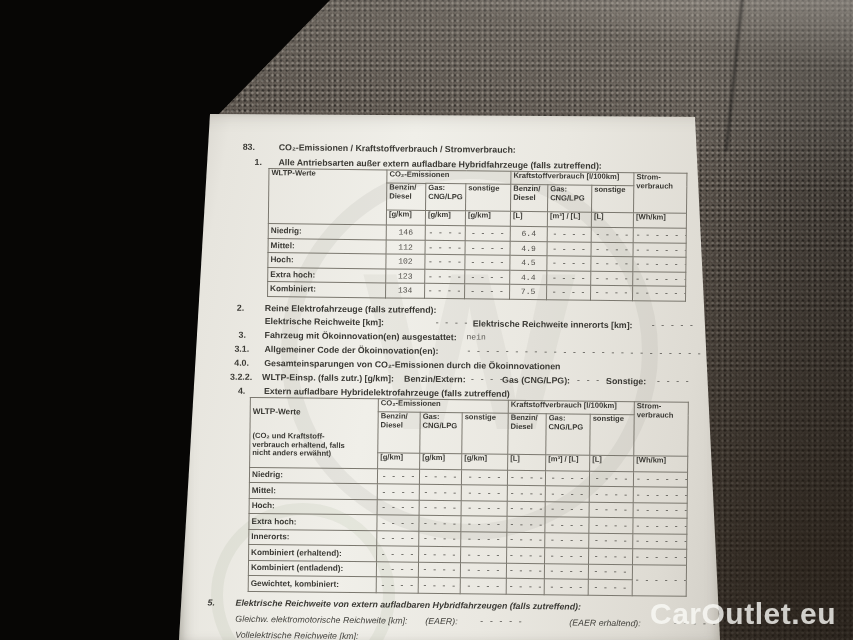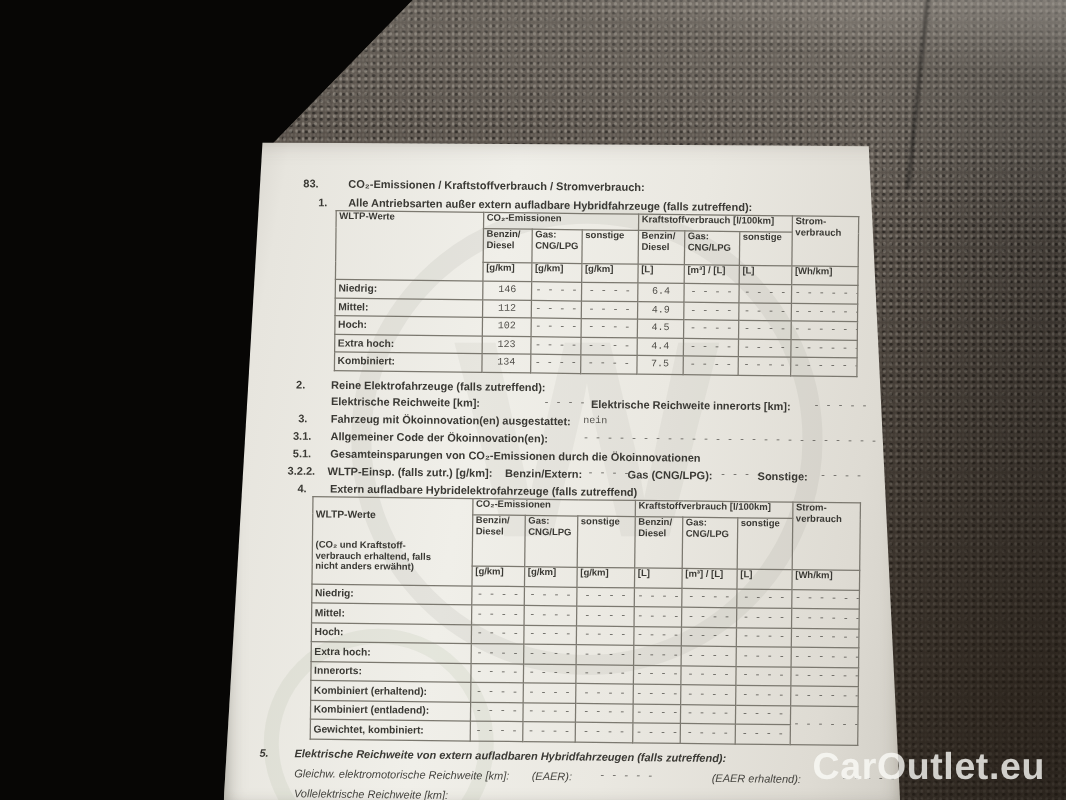--- a/index.html
+++ b/index.html
@@ -193,21 +193,21 @@
         <span class="b" style="left:62px">3.</span>
         <span class="b" style="left:88px">Fahrzeug mit Ökoinnovation(en) ausgestattet:</span>
         <span class="mono" style="left:290px">nein</span>
       </div>
       <div class="ln" style="top:238px">
         <span class="b" style="left:58px">3.1.</span>
         <span class="b" style="left:88px">Allgemeiner Code der Ökoinnovation(en):</span>
         <span class="mono" style="left:290px">- - - - - - - - - - - - - - - - - - - - - - - - - - - - - -</span>
       </div>
       <div class="ln" style="top:252px">
-        <span class="b" style="left:58px">5.1.</span>
+        <span class="b" style="left:58px">4.0.</span>
         <span class="b" style="left:88px">Gesamteinsparungen von CO₂-Emissionen durch die Ökoinnovationen</span>
       </div>
       <div class="ln" style="top:266px">
         <span class="b" style="left:54px">3.2.2.</span>
         <span class="b" style="left:86px">WLTP-Einsp. (falls zutr.) [g/km]:</span>
         <span class="b" style="left:228px">Benzin/Extern:</span>
         <span class="mono" style="left:294px">- - - -</span>
         <span class="b" style="left:326px">Gas (CNG/LPG):</span>
         <span class="mono" style="left:400px">- - - -</span>
         <span class="b" style="left:430px">Sonstige:</span>

